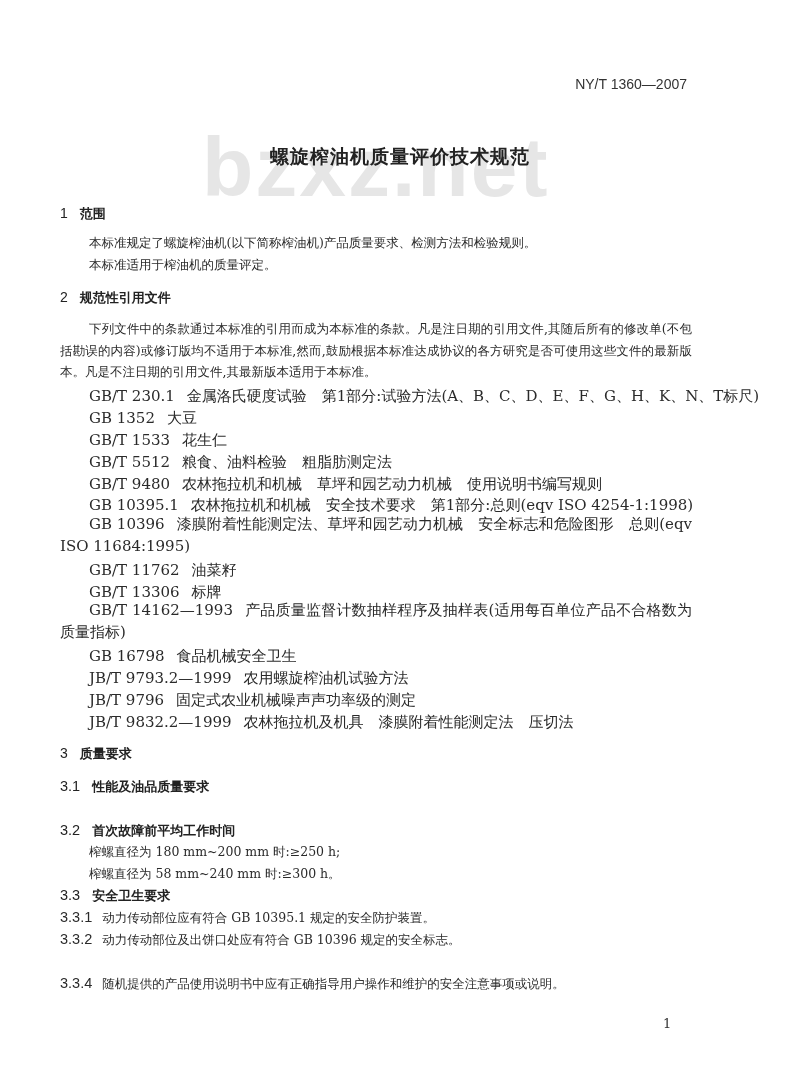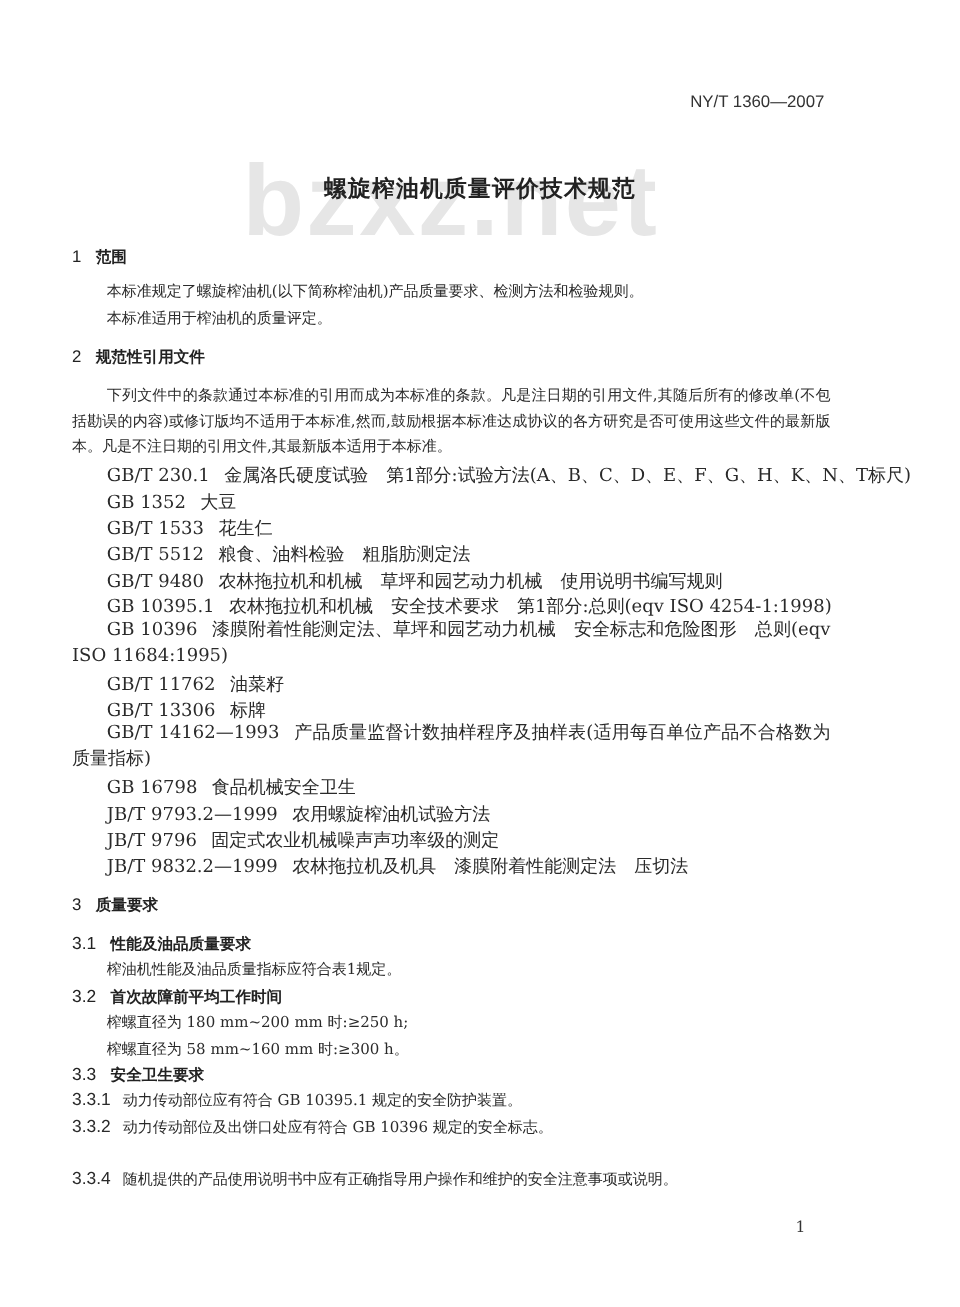--- a/index.html
+++ b/index.html
@@ -175,27 +175,26 @@
   <div class="ref" style="top:691px;"><span class="code">JB/T 9796</span><span>固定式农业机械噪声声功率级的测定</span></div>
   <div class="ref" style="top:713px;"><span class="code">JB/T 9832.2—1999</span><span>农林拖拉机及机具　漆膜附着性能测定法　压切法</span></div>
 
   <div class="sec" style="top:745px;">
     <span class="num">3</span><span>质量要求</span>
   </div>
 
   <div class="sub" style="top:778px;">
     <span class="num">3.1</span><span>性能及油品质量要求</span>
   </div>
-  <div class="para" style="top:800px;">榨油机性能及油品质量指标应符合表1规定。</div>
 
   <div class="sub" style="top:822px;">
     <span class="num">3.2</span><span>首次故障前平均工作时间</span>
   </div>
   <div class="para" style="top:844px;">榨螺直径为 180 mm~200 mm 时:≥250 h;</div>
-  <div class="para" style="top:866px;">榨螺直径为 58 mm~160 mm 时:≥300 h。</div>
+  <div class="para" style="top:866px;">榨螺直径为 58 mm~240 mm 时:≥300 h。</div>
 
   <div class="sub" style="top:887px;">
     <span class="num">3.3</span><span>安全卫生要求</span>
   </div>
 
   <div class="clause" style="top:909px;"><span class="num">3.3.1</span><span>动力传动部位应有符合 GB 10395.1 规定的安全防护装置。</span></div>
   <div class="clause" style="top:931px;"><span class="num">3.3.2</span><span>动力传动部位及出饼口处应有符合 GB 10396 规定的安全标志。</span></div>
   <div class="clause" style="top:975px;"><span class="num">3.3.4</span><span>随机提供的产品使用说明书中应有正确指导用户操作和维护的安全注意事项或说明。</span></div>
 
   <div class="page-number">1</div>

